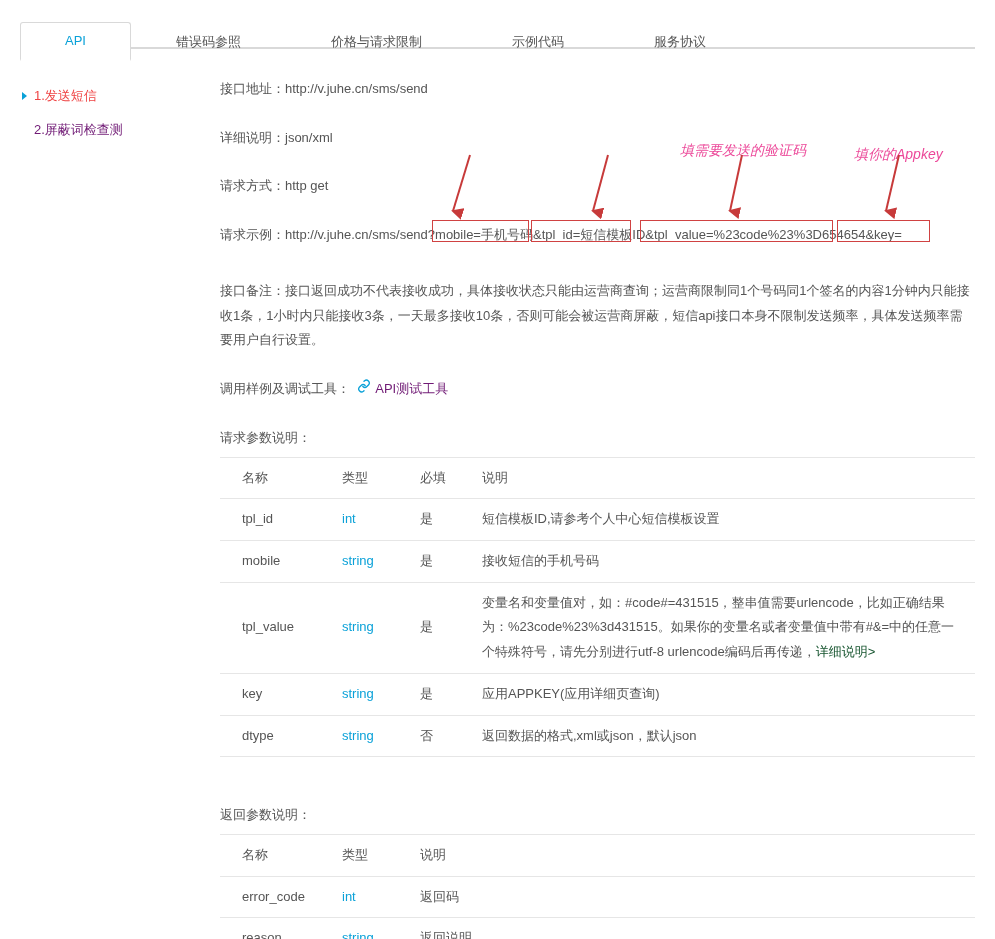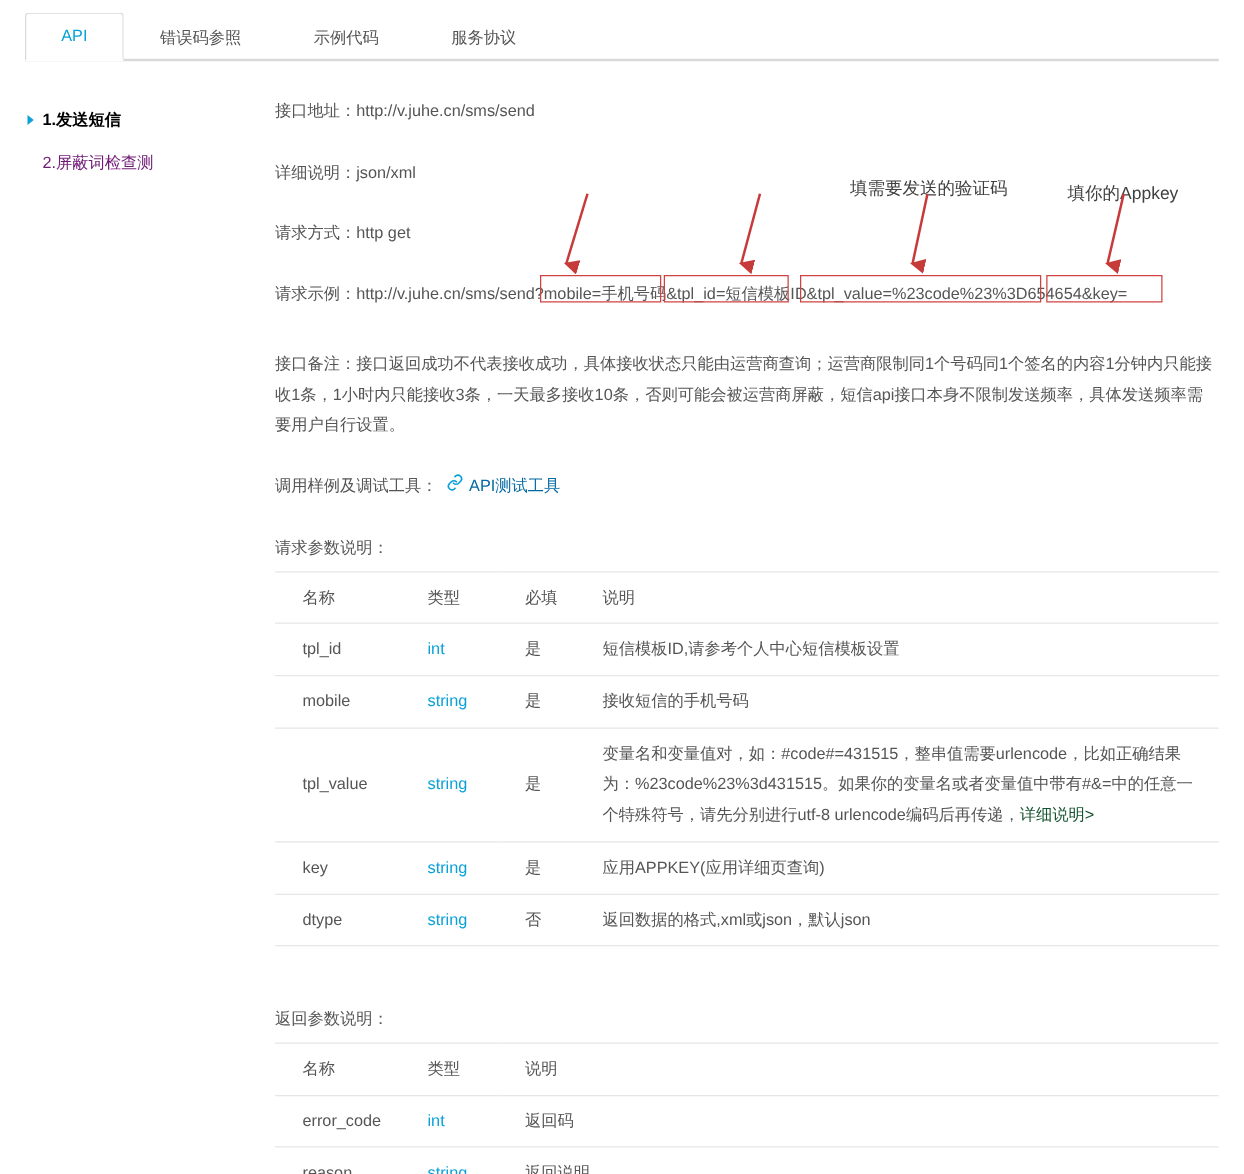--- a/index.html
+++ b/index.html
@@ -13,27 +13,27 @@
   }
 
   
   .tabs {
     display: flex;
     border-bottom: 2px solid #d9d9d9;
     margin: 0 20px 0 20px;
     padding-top: 8px;
   }
   .tab {
-    padding: 10px 28px;
+    padding: 10px 44px;
     color: #555;
     cursor: pointer;
     border: 1px solid transparent;
     border-bottom: none;
     position: relative;
-    top: 2px;
+    top: 14px;
     background: transparent;
   }
   .tab.active {
     color: #0aa1d8;
     border: 1px solid #d9d9d9;
     border-bottom: 2px solid #fff;
     background: #fff;
     border-radius: 3px 3px 0 0;
   }
 
@@ -49,22 +49,21 @@
     flex: 0 0 180px;
     padding-top: 10px;
   }
   .side-item {
     padding: 8px 0 8px 14px;
     color: #701a75;
     cursor: pointer;
     position: relative;
   }
   .side-item.active {
-    color: #000000;
-    font-weight: bold;
+    color: #ef4444;
   }
   .side-item.active::before {
     content: "";
     position: absolute;
     left: 2px;
     top: 13px;
     width: 0; height: 0;
     border-top: 4px solid transparent;
     border-bottom: 4px solid transparent;
     border-left: 5px solid #0aa1d8;
@@ -86,29 +85,30 @@
   .example-text {
     white-space: nowrap;
   }
   .box {
     position: absolute;
     border: 1px solid #d04242;
     pointer-events: none;
   }
   .hint {
     position: absolute;
-    color: #404040;
+    color: #ec4899;
     font-size: 14px;
+    font-style: italic;
   }
   .arrow {
     position: absolute;
     pointer-events: none;
   }
 
-  .debug-link { color: #0369a1; cursor: pointer; }
+  .debug-link { color: #701a75; cursor: pointer; }
   .link-icon {
     display: inline-block;
     vertical-align: middle;
     margin-right: 4px;
   }
 
   .section-label { margin-top: 24px; margin-bottom: 6px; }
 
   table {
     width: 100%;
@@ -131,20 +131,21 @@
   tbody tr td { color: #555; }
   .type-cell { color: #0aa1d8; }
   .inline-link { color: #14532d; cursor: pointer; }
 </style>
 </head>
 <body>
 
 <div class="tabs">
   <div class="tab active">API</div>
   <div class="tab">错误码参照</div>
+  <div class="tab">价格与请求限制</div>
   <div class="tab">示例代码</div>
   <div class="tab">服务协议</div>
 </div>
 
 <div class="layout">
 
   <div class="sidebar">
     <div class="side-item active">1.发送短信</div>
     <div class="side-item">2.屏蔽词检查测</div>
   </div>

